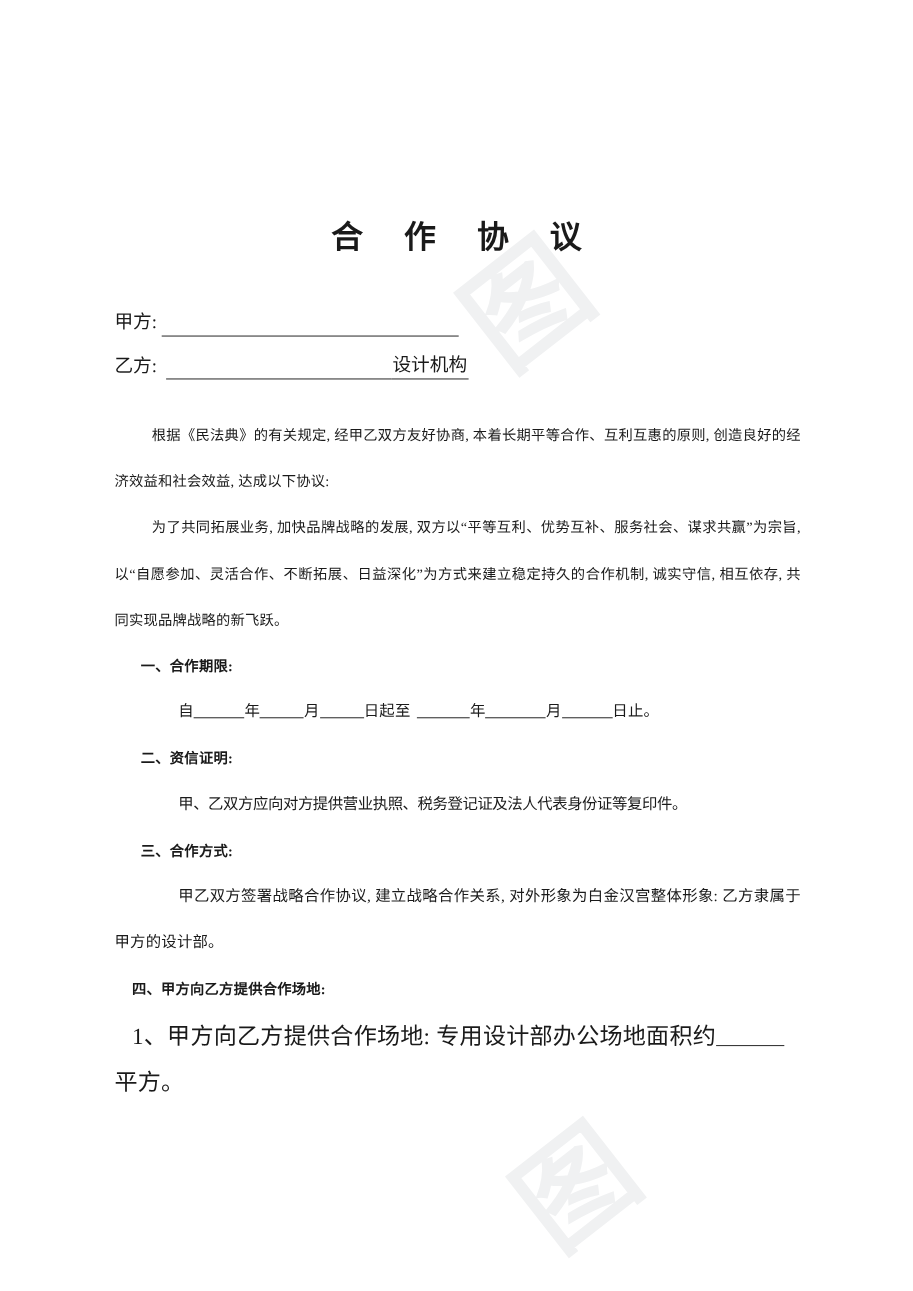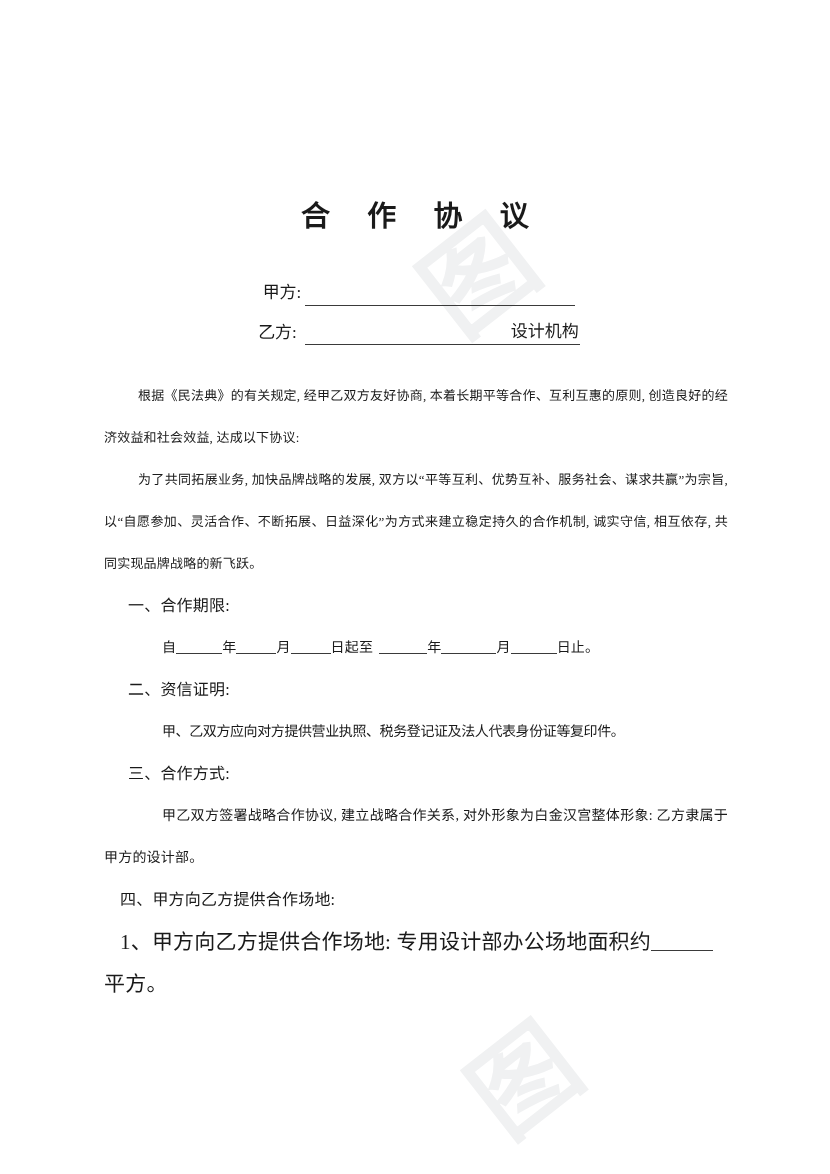--- a/index.html
+++ b/index.html
@@ -78,21 +78,20 @@
     left: 104px;
     top: 281px;
     width: 630px;
   }
   .party-row {
     display: flex;
     align-items: flex-end;
     font-size: 17px;
     line-height: 1.45;
     margin-bottom: 14px;
-    justify-content: center;
   }
   .party-label {
     flex: 0 0 auto;
     white-space: nowrap;
   }
   .party-rule {
     display: inline-block;
     border-bottom: 1.4px solid #3a3a3a;
     height: 17px;
   }
@@ -118,22 +117,22 @@
     font-size: 13px;
     line-height: 42px;
     text-align: justify;
     text-justify: inter-ideograph;
     text-indent: 34px;
     letter-spacing: 0.2px;
   }
 
   p.heading {
     margin: 0;
-    font-size: 16px;
-    font-weight: 400;
+    font-size: 13px;
+    font-weight: 700;
     line-height: 42px;
     text-indent: 24px;
     letter-spacing: 0.2px;
   }
   p.heading.flush {
     text-indent: 16px;
   }
 
   p.sub {
     margin: 0;

